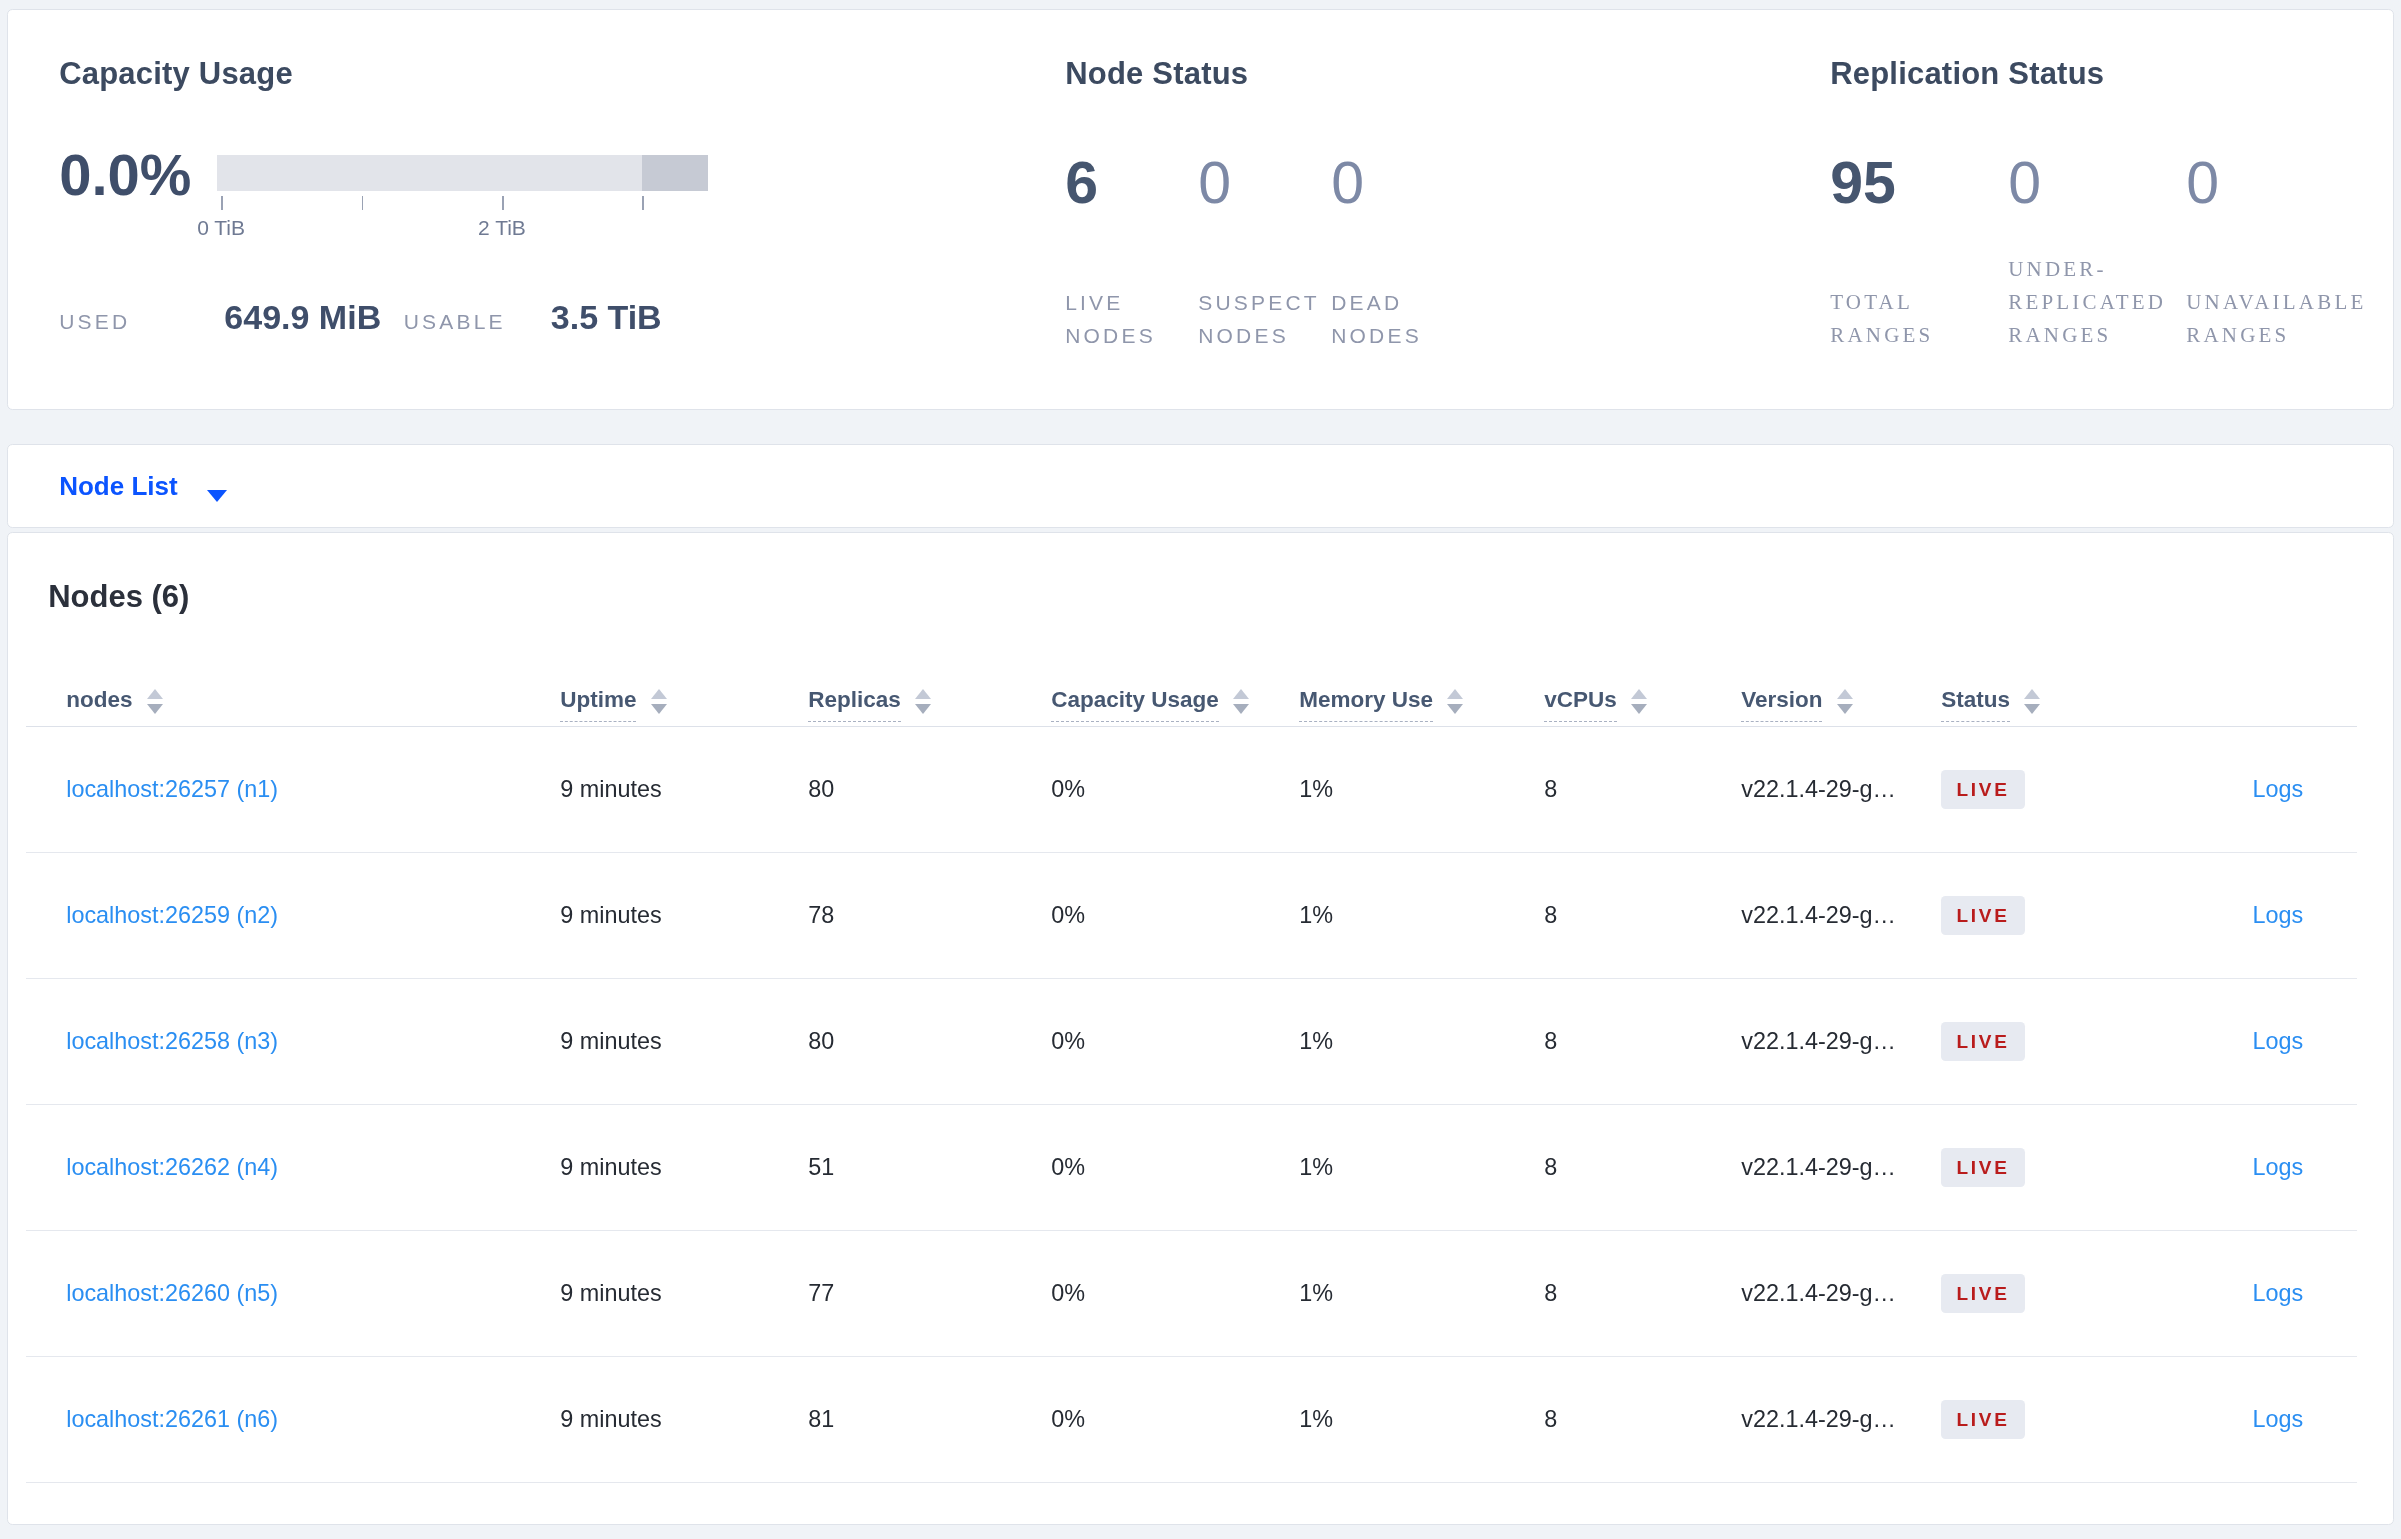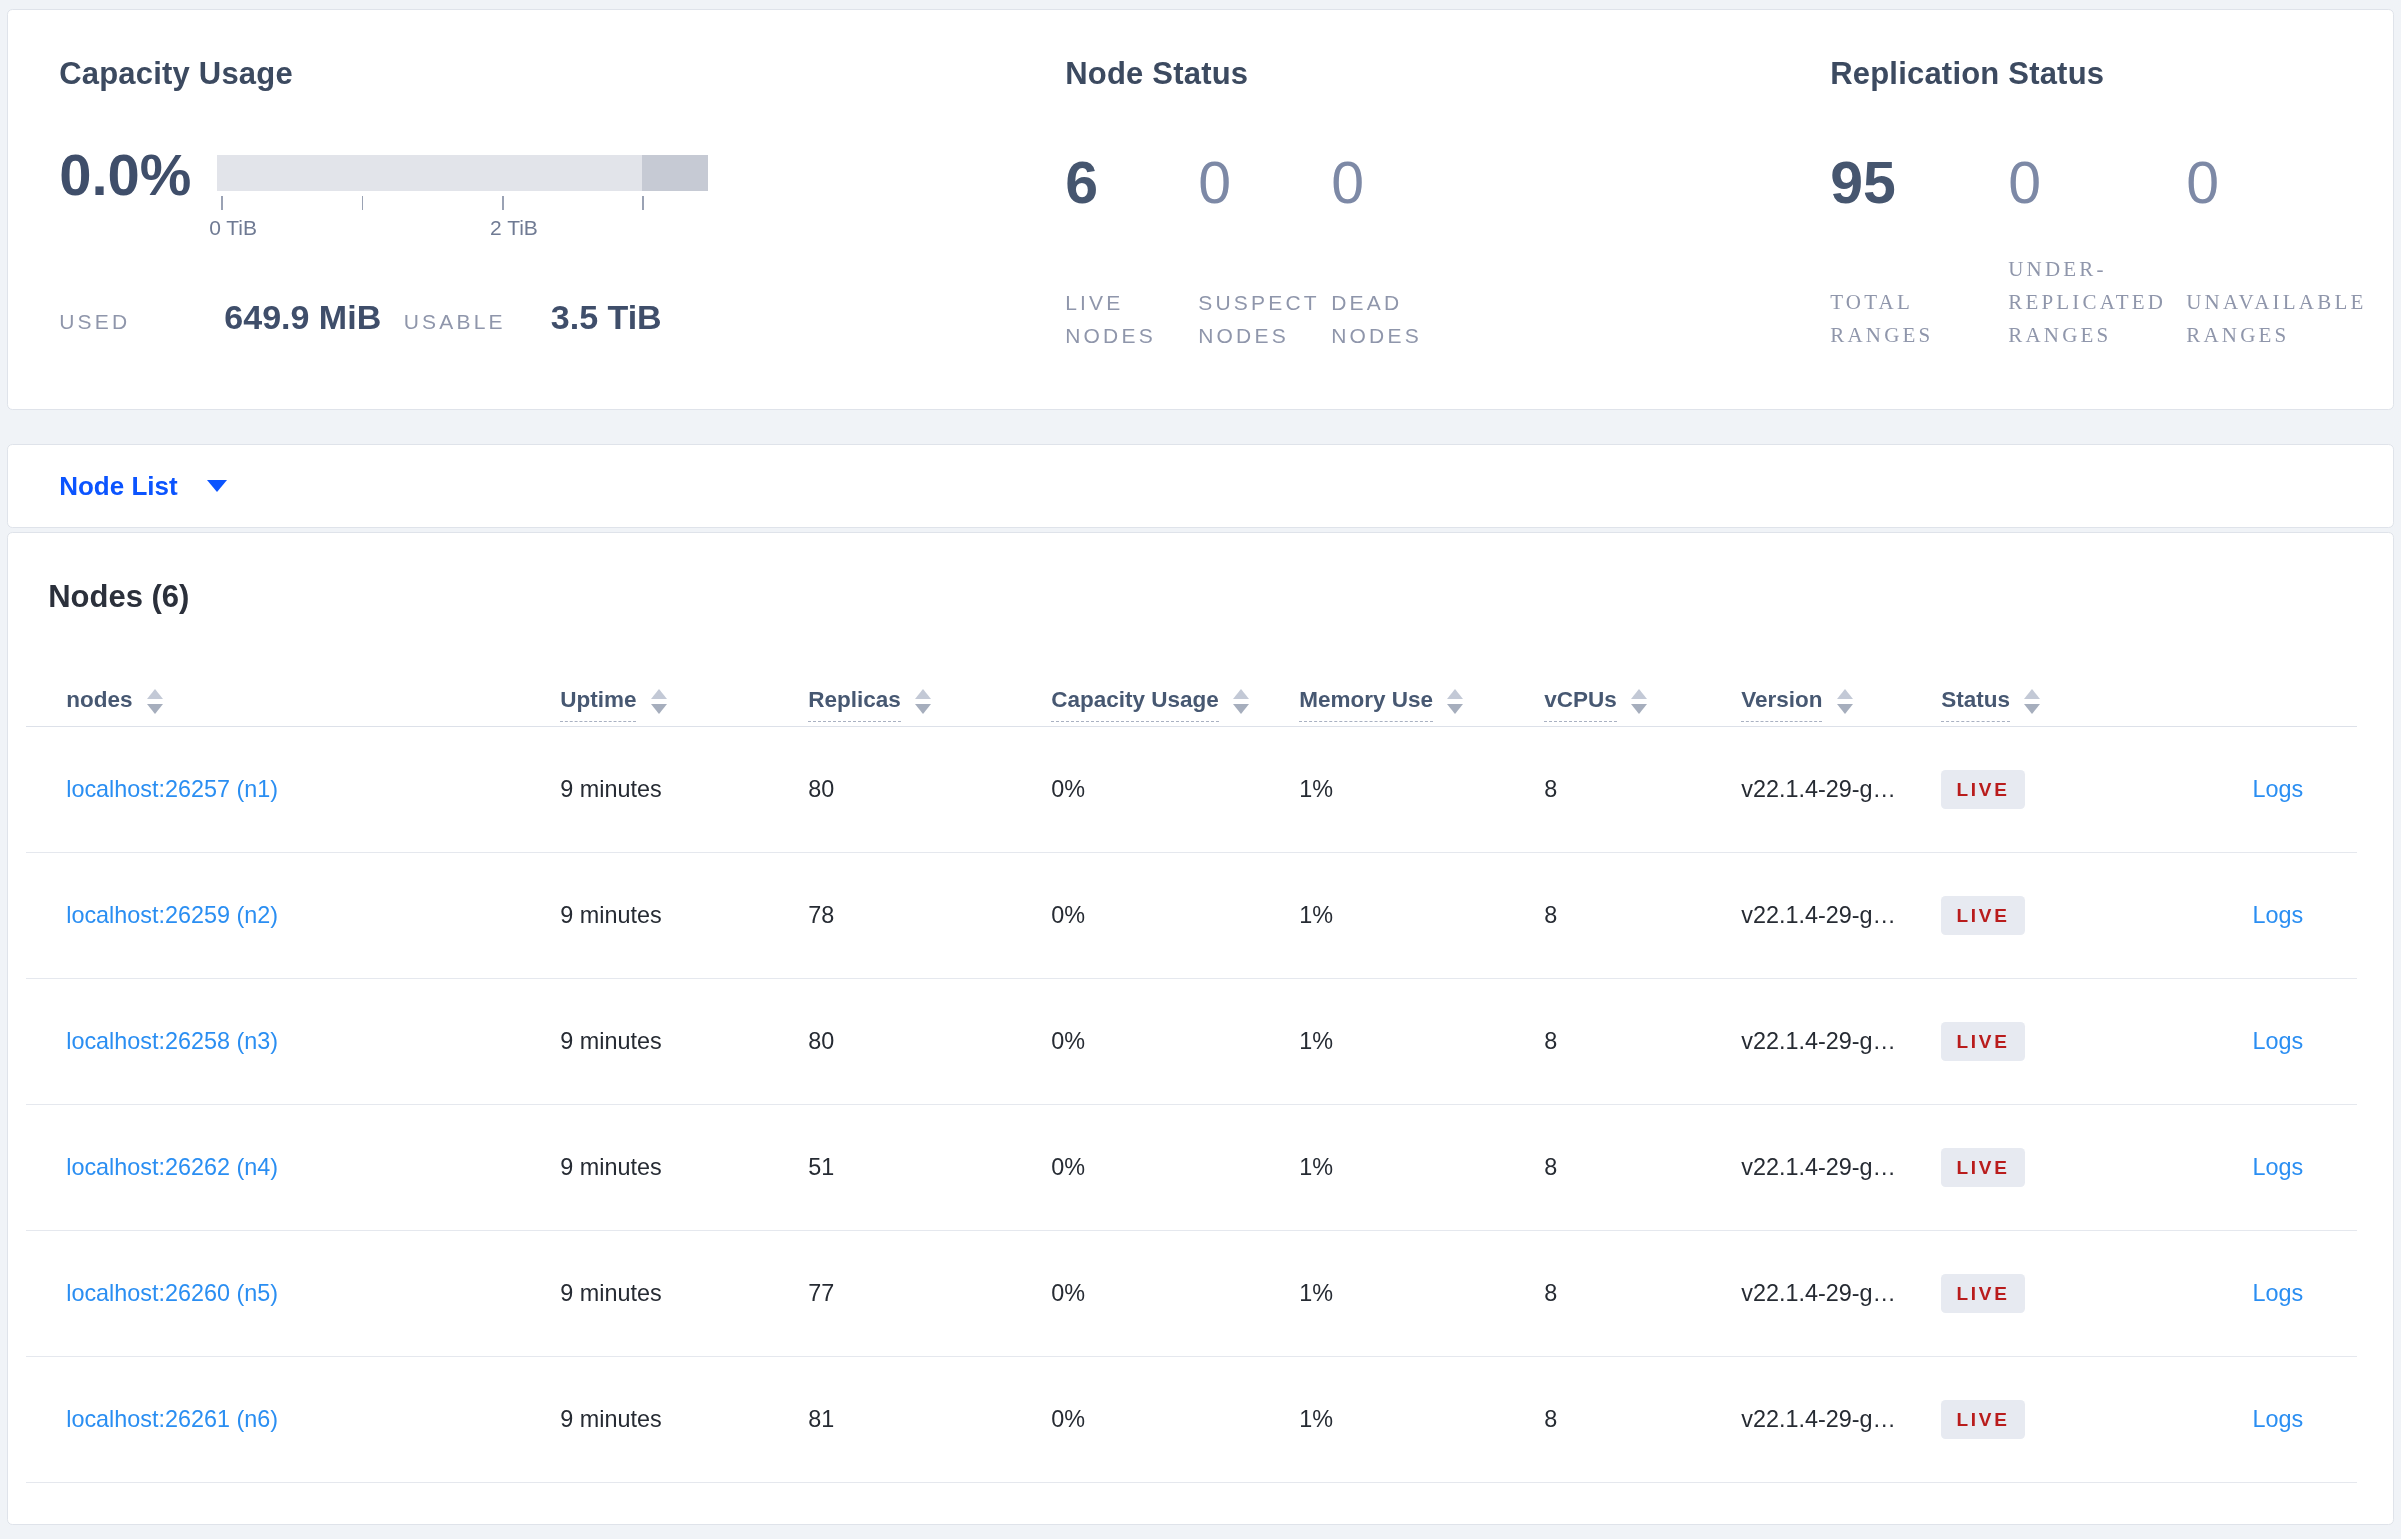--- a/index.html
+++ b/index.html
@@ -11,40 +11,40 @@
   .section-title{font-size:31px;font-weight:700;color:#3c4a60;margin:0;line-height:38px;letter-spacing:0.2px;}
   .cap-section{width:1006px;}
   .cap-row{display:flex;align-items:flex-start;margin-top:50px;height:99px;}
   .cap-pct{font-size:58px;font-weight:700;color:#3f4e6a;line-height:63px;width:158px;}
   .cap-chart{position:relative;width:491px;margin-top:11.7px;}
   .cap-bar{position:relative;height:36px;background:#e2e4ea;overflow:hidden;}
   .cap-bar-seg{position:absolute;top:0;bottom:0;left:86.6%;right:0;background:#c6cad4;}
   .cap-ticks{position:relative;height:20px;margin-top:3.6px;}
   .tick{position:absolute;top:1.8px;width:1.8px;height:14.4px;background:#9aa2b4;}
   .cap-tick-labels{position:relative;height:27px;}
-  .tick-label{position:absolute;transform:translateX(-50%);font-size:21px;color:#6f7a93;white-space:nowrap;top:1.8px;margin-left:12px;}
+  .tick-label{position:absolute;transform:translateX(-50%);font-size:21px;color:#6f7a93;white-space:nowrap;top:1.8px;}
   .cap-stats{display:flex;align-items:baseline;margin-top:56px;}
   .stat-label{font-size:21px;letter-spacing:3.2px;color:#8f96ab;}
   .stat-value{font-size:34px;font-weight:700;color:#3f4e6a;}
   .gap-a{margin-left:94px;} .gap-b{margin-left:22.5px;} .gap-c{margin-left:45px;}
 
   .metric-section .metrics{display:flex;margin-top:61px;height:198px;}
   .node-section{width:765px;}
   .metric{display:flex;flex-direction:column;justify-content:space-between;}
   .node-section .metric{width:133px;}
   .repl-section .metric{width:178px;}
   .metric-value{font-size:59px;line-height:59px;font-weight:700;color:#46566f;}
   .metric.dim .metric-value{color:#7d89a6;font-weight:400;}
   .metric-label{font-size:21px;letter-spacing:3.2px;color:#8f96ab;line-height:33px;}
   .node-section .metric-label{width:115px;}
   .repl-section .metric-label{width:160px;font-family:Liberation Serif, serif;}
 
   
   .selector-bar{position:absolute;left:7.2px;top:444px;width:2387px;height:84px;display:flex;align-items:center;padding-left:51px;}
-  .view-selector{display:inline-flex;align-items:center;background:none;border:none;cursor:pointer;padding:0;}
+  .view-selector{display:inline-flex;align-items:flex-end;background:none;border:none;cursor:pointer;padding:0;}
   .view-selector-label{font-size:26px;font-weight:700;color:#0b54ff;font-family:"Liberation Sans",sans-serif;}
   .caret{width:0;height:0;border-left:10.8px solid transparent;border-right:10.8px solid transparent;border-top:12.6px solid #0b54ff;margin-left:29px;}
 
   
   .table-card{position:absolute;left:7.2px;top:532px;width:2387px;height:993px;}
   .table-title{font-size:31px;font-weight:700;color:#2b303b;margin:45px 0 0 40px;line-height:38px;}
   .thead,.trow{display:grid;grid-template-columns:494px 248px 243px 248px 245px 197px 200px 216px 1fr;
     margin:0 36px 0 18px;padding-left:40px;box-sizing:border-box;}
   .thead{height:111px;align-items:end;padding-bottom:4px;border-bottom:1.8px solid #dde1e9;}
   .th{display:inline-flex;align-items:center;justify-self:start;cursor:pointer;}

